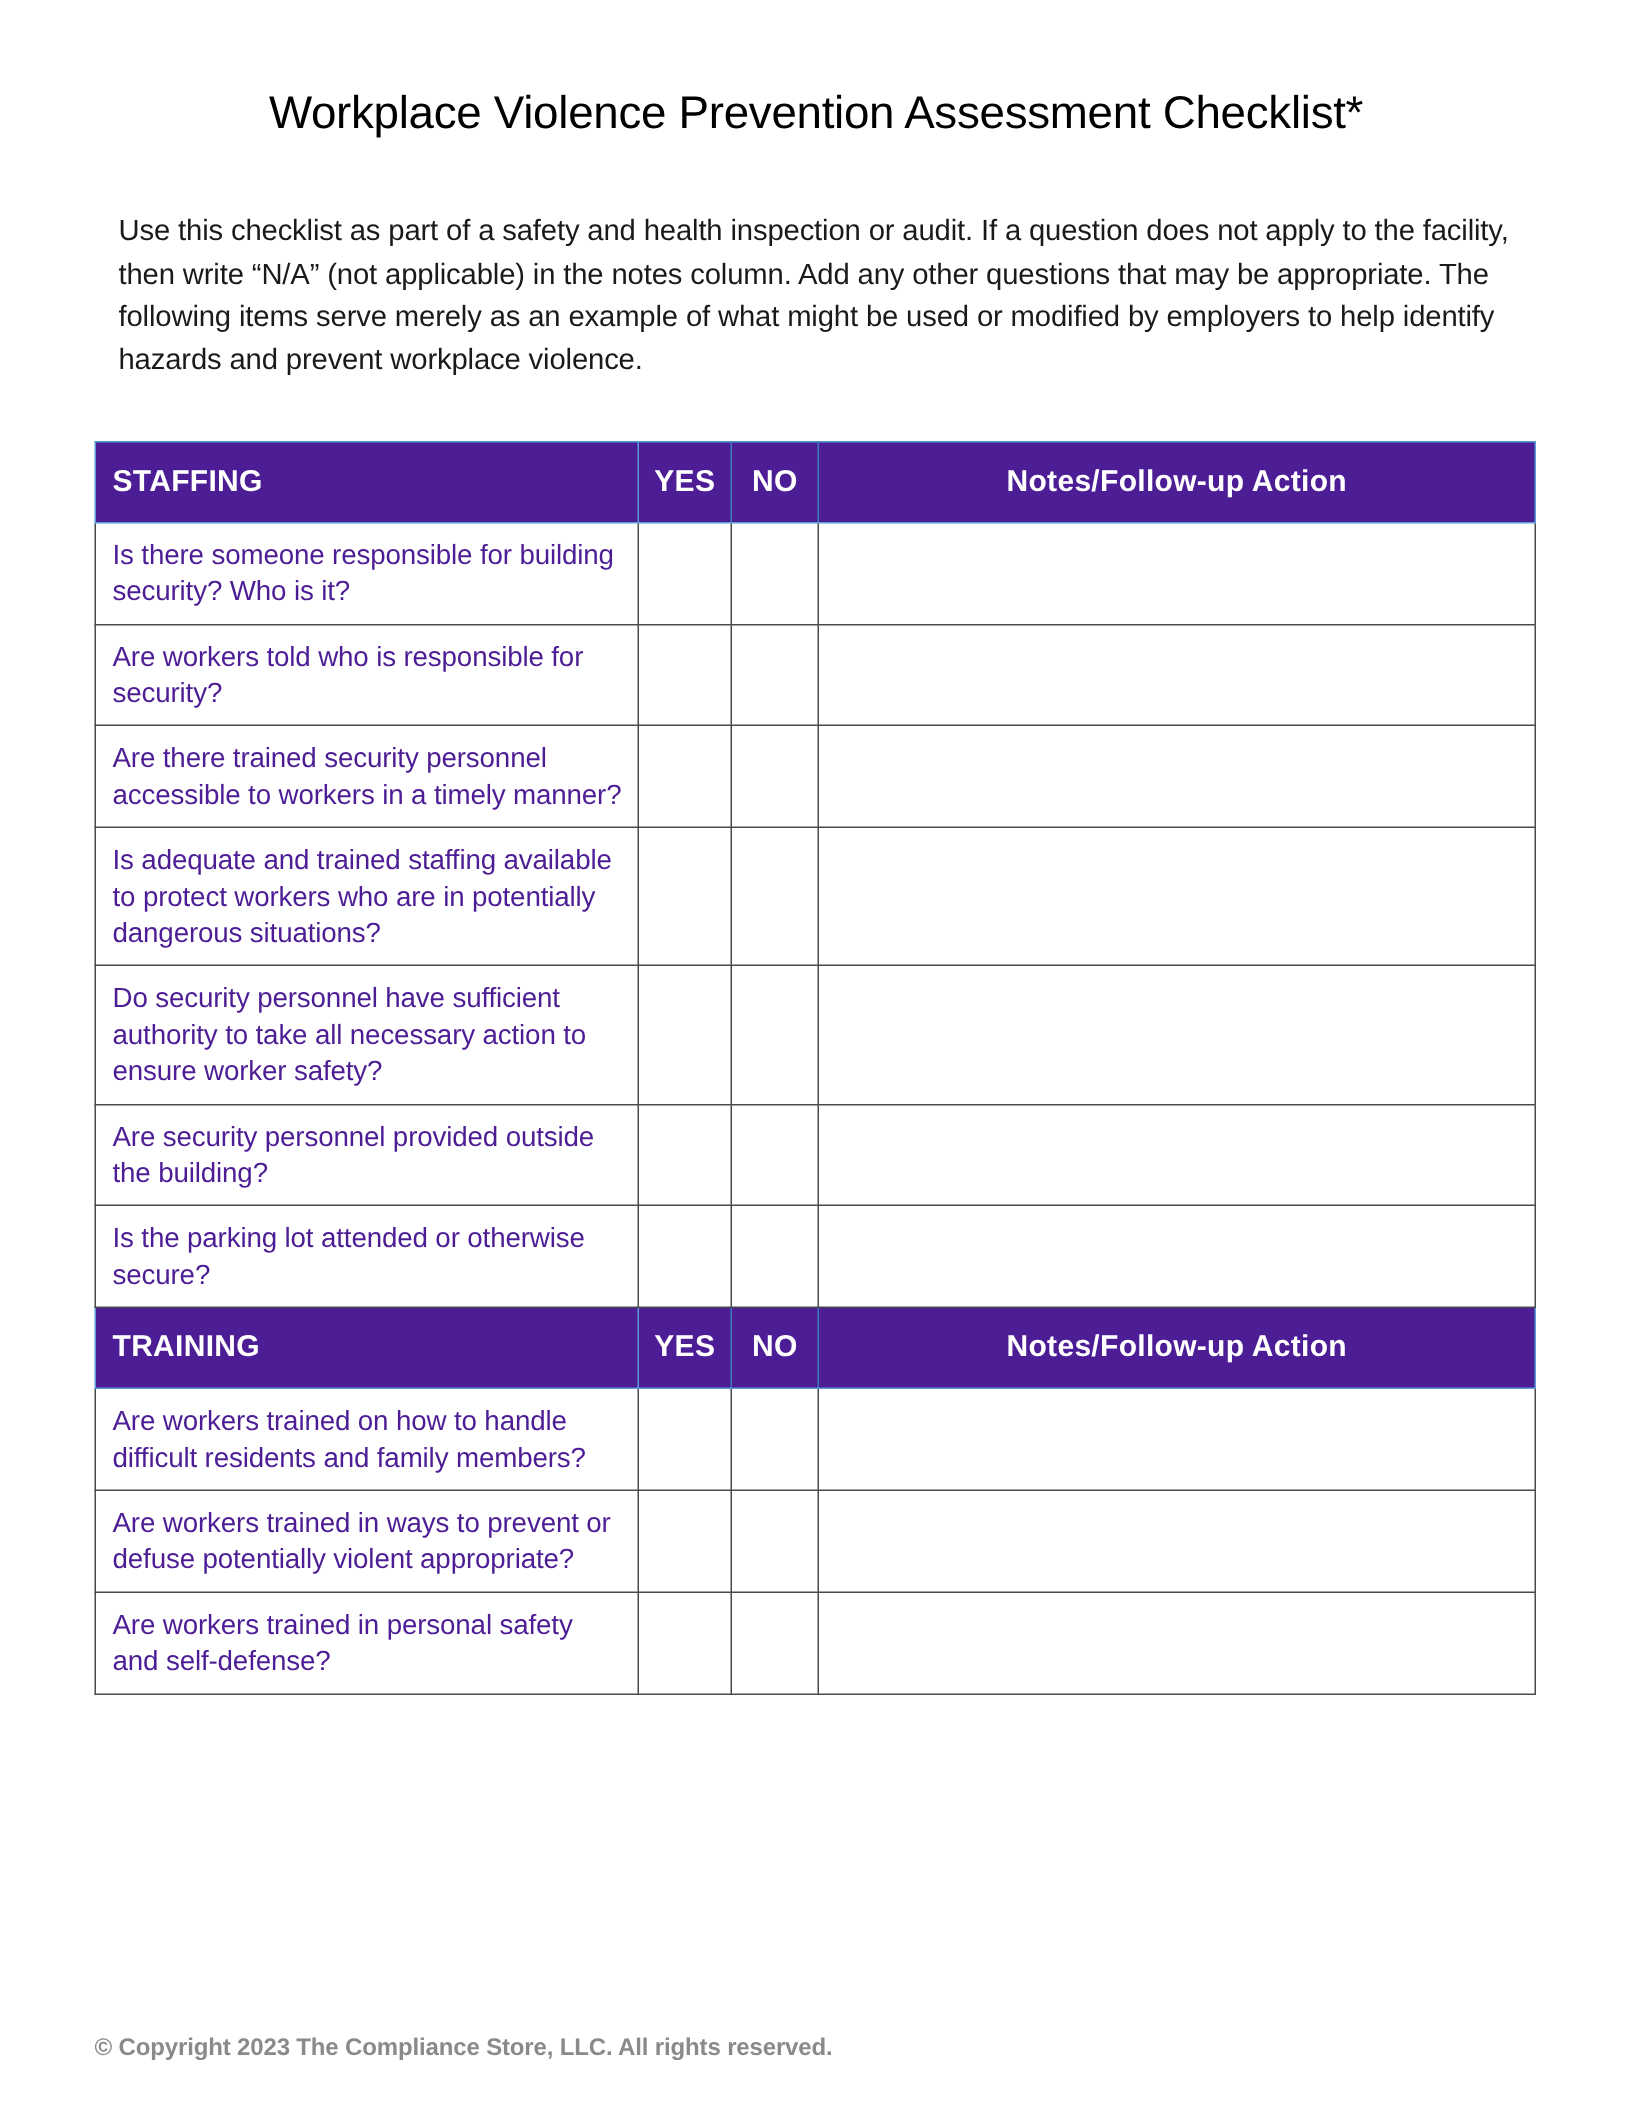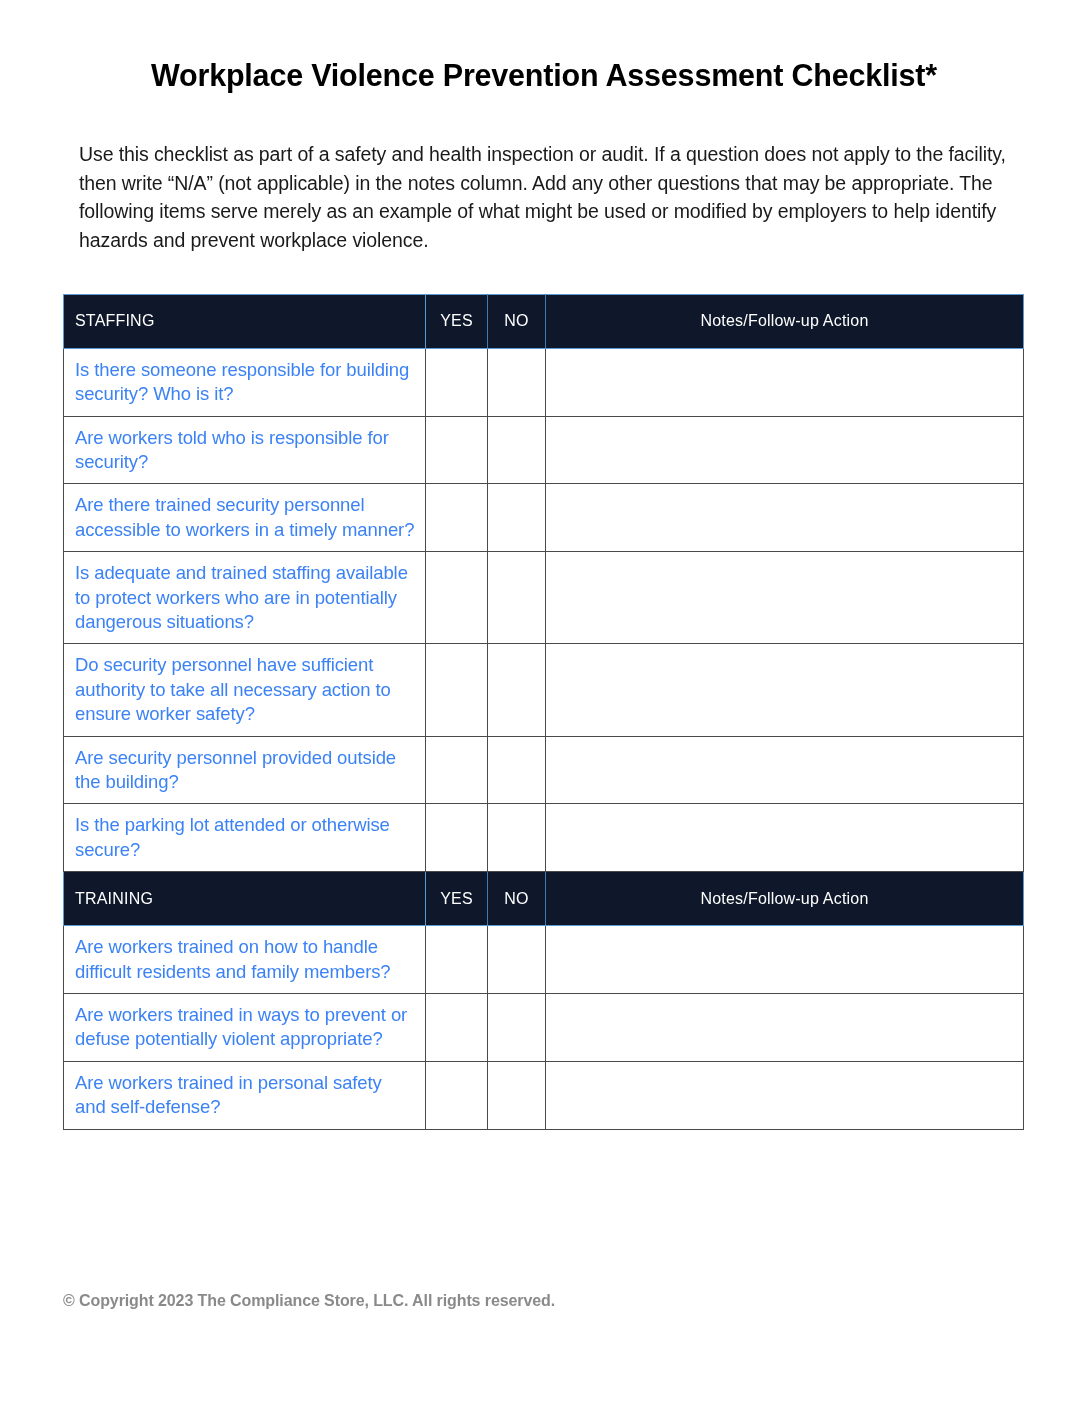--- a/index.html
+++ b/index.html
@@ -21,21 +21,21 @@
     height: 1408px;
     box-sizing: border-box;
     padding: 0 63px;
   }
 
   .doc-title {
     margin: 0;
     padding-top: 58px;
     text-align: center;
     font-size: 30.5px;
-    font-weight: bold;
+    font-weight: normal;
     letter-spacing: -0.2px;
     color: #000000;
     line-height: 1.15;
   }
 
   .intro {
     margin: 16px;
     padding-top: 31px;
     font-size: 19.5px;
     line-height: 1.47;
@@ -61,25 +61,25 @@
   .checklist-table td,
   .checklist-table th {
     border: 1.3px solid #4a4a4a;
     padding: 0;
     vertical-align: top;
     background: #ffffff;
   }
 
   
   tr.section-header th {
-    background: #0f172a;
+    background: #4c1d95;
     border: 1.3px solid #5B9BD5;
     color: #ffffff;
-    font-size: 16px;
-    font-weight: normal;
+    font-size: 20px;
+    font-weight: bold;
     height: 53px;
     vertical-align: middle;
     letter-spacing: 0.2px;
   }
   tr.section-header th.h-title {
     text-align: left;
     padding-left: 11px;
   }
   tr.section-header th.h-yes,
   tr.section-header th.h-no {
@@ -89,33 +89,33 @@
   }
   tr.section-header th.h-notes {
     text-align: center;
   }
 
   
   tr.q-row td.q-text {
     font-size: 18.5px;
     line-height: 1.32;
     padding: 9px 9px 9px 11px;
-    color: #3b82f6;
+    color: #4c1d95;
     letter-spacing: -0.1px;
   }
   tr.q-row td.q-yes,
   tr.q-row td.q-no,
   tr.q-row td.q-notes {
     background: #ffffff;
   }
 
   .footer-note {
     position: absolute;
     left: 63px;
-    top: 1292px;
+    top: 1357px;
     font-size: 16px;
     font-weight: bold;
     color: #8a8a8a;
     letter-spacing: -0.1px;
   }
 </style>
 </head>
 <body>
 
 <div class="page">

